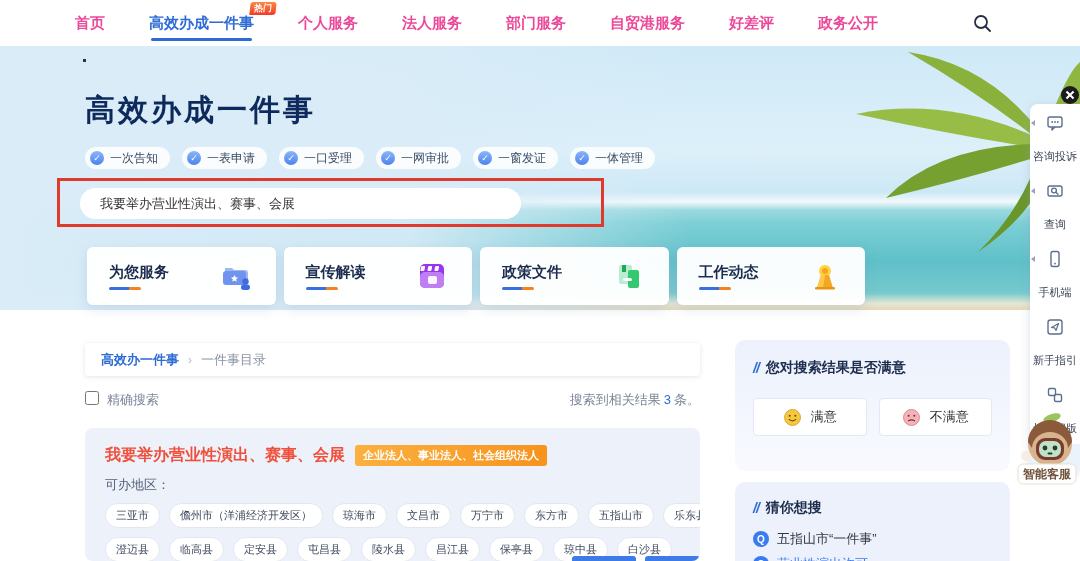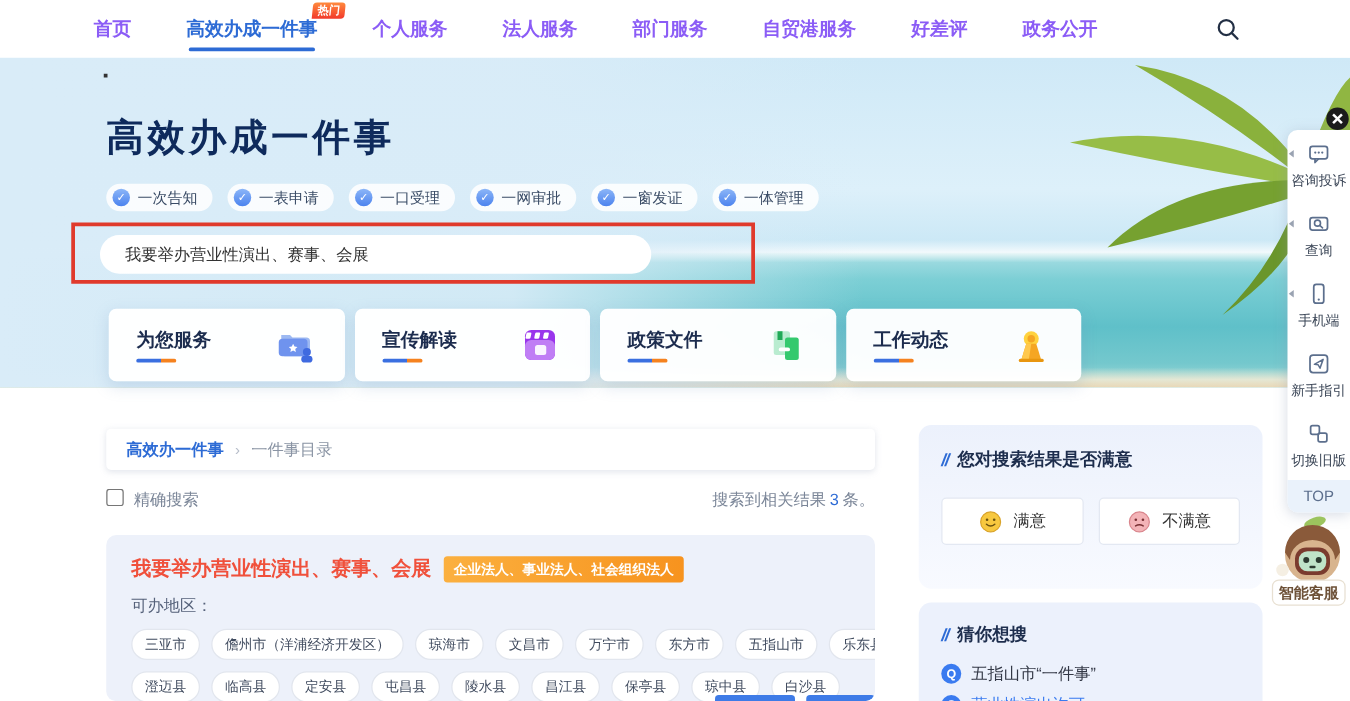--- a/index.html
+++ b/index.html
@@ -2,21 +2,21 @@
 <html><head>
 <meta charset="utf-8">
 <style>
   * { margin:0; padding:0; box-sizing:border-box; }
   html,body { width:1080px; height:561px; overflow:hidden; background:#fff;
     font-family:"Liberation Sans", sans-serif; }
 
   
   .nav { position:absolute; top:0; left:0; width:1080px; height:46px; background:#fff;
     display:flex; align-items:center; padding-left:75px; gap:44px; z-index:30; }
-  .nav-item { font-size:15px; font-weight:700; color:#8b5cf6; position:relative;
+  .nav-item { font-size:15px; font-weight:700; color:#ec4899; position:relative;
     height:46px; display:flex; align-items:center; cursor:pointer; white-space:nowrap; }
   .nav-item.active { color:#2d6bd5; }
   .nav-item.active::after { content:""; position:absolute; left:2px; right:2px; bottom:5px;
     height:3px; border-radius:2px; background:#2d6bd5; }
   .hot-badge { position:absolute; top:2px; right:-22px; background:linear-gradient(180deg,#ff8a3d,#f2392b);
     color:#fff; font-size:9px; font-weight:700; line-height:1; padding:2px 4px;
     border-radius:3px 3px 3px 0; transform:skewX(-6deg); }
   .nav-search { margin-left:auto; margin-right:88px; width:20px; height:20px; cursor:pointer; }
 
   
@@ -112,21 +112,21 @@
     color:#333846; cursor:pointer; }
   .sug-item.linked { color:#3a7bf0; margin-top:7px; }
   .q-icon { width:16px; height:16px; border-radius:50%; background:#3a7bf0; color:#fff;
     font-size:10px; font-weight:700; display:flex; align-items:center; justify-content:center;
     flex-shrink:0; }
 
   
   .toolbar { position:absolute; top:104px; left:1030px; width:50px; background:#fff;
     border-radius:8px 0 0 8px; box-shadow:0 2px 10px rgba(140,155,180,.35); z-index:40; }
   .tb-item { display:flex; flex-direction:column; align-items:center; padding:9px 0 8px;
-    position:relative; cursor:pointer; }
+    position:relative; cursor:pointer;gap:12px; }
   .tb-item svg { width:20px; height:20px; }
   .tb-label { margin-top:4px; font-size:11px; color:#3a4556; white-space:nowrap; }
   .tb-arrow { position:absolute; left:1px; top:16px; width:0; height:0;
     border-top:3px solid transparent; border-bottom:3px solid transparent;
     border-right:4px solid #9aa3b2; }
   .tb-top { height:26px; background:#eaf2fb; display:flex; align-items:center;
     justify-content:center; font-size:12px; color:#5c6f8d; border-radius:0 0 0 8px; cursor:pointer; }
   .toolbar-close { position:absolute; top:86px; left:1061px; width:18px; height:18px;
     border-radius:50%; background:#1b1b1b; z-index:41; cursor:pointer; }
   .toolbar-close::before, .toolbar-close::after { content:""; position:absolute; left:8px; top:4px;

